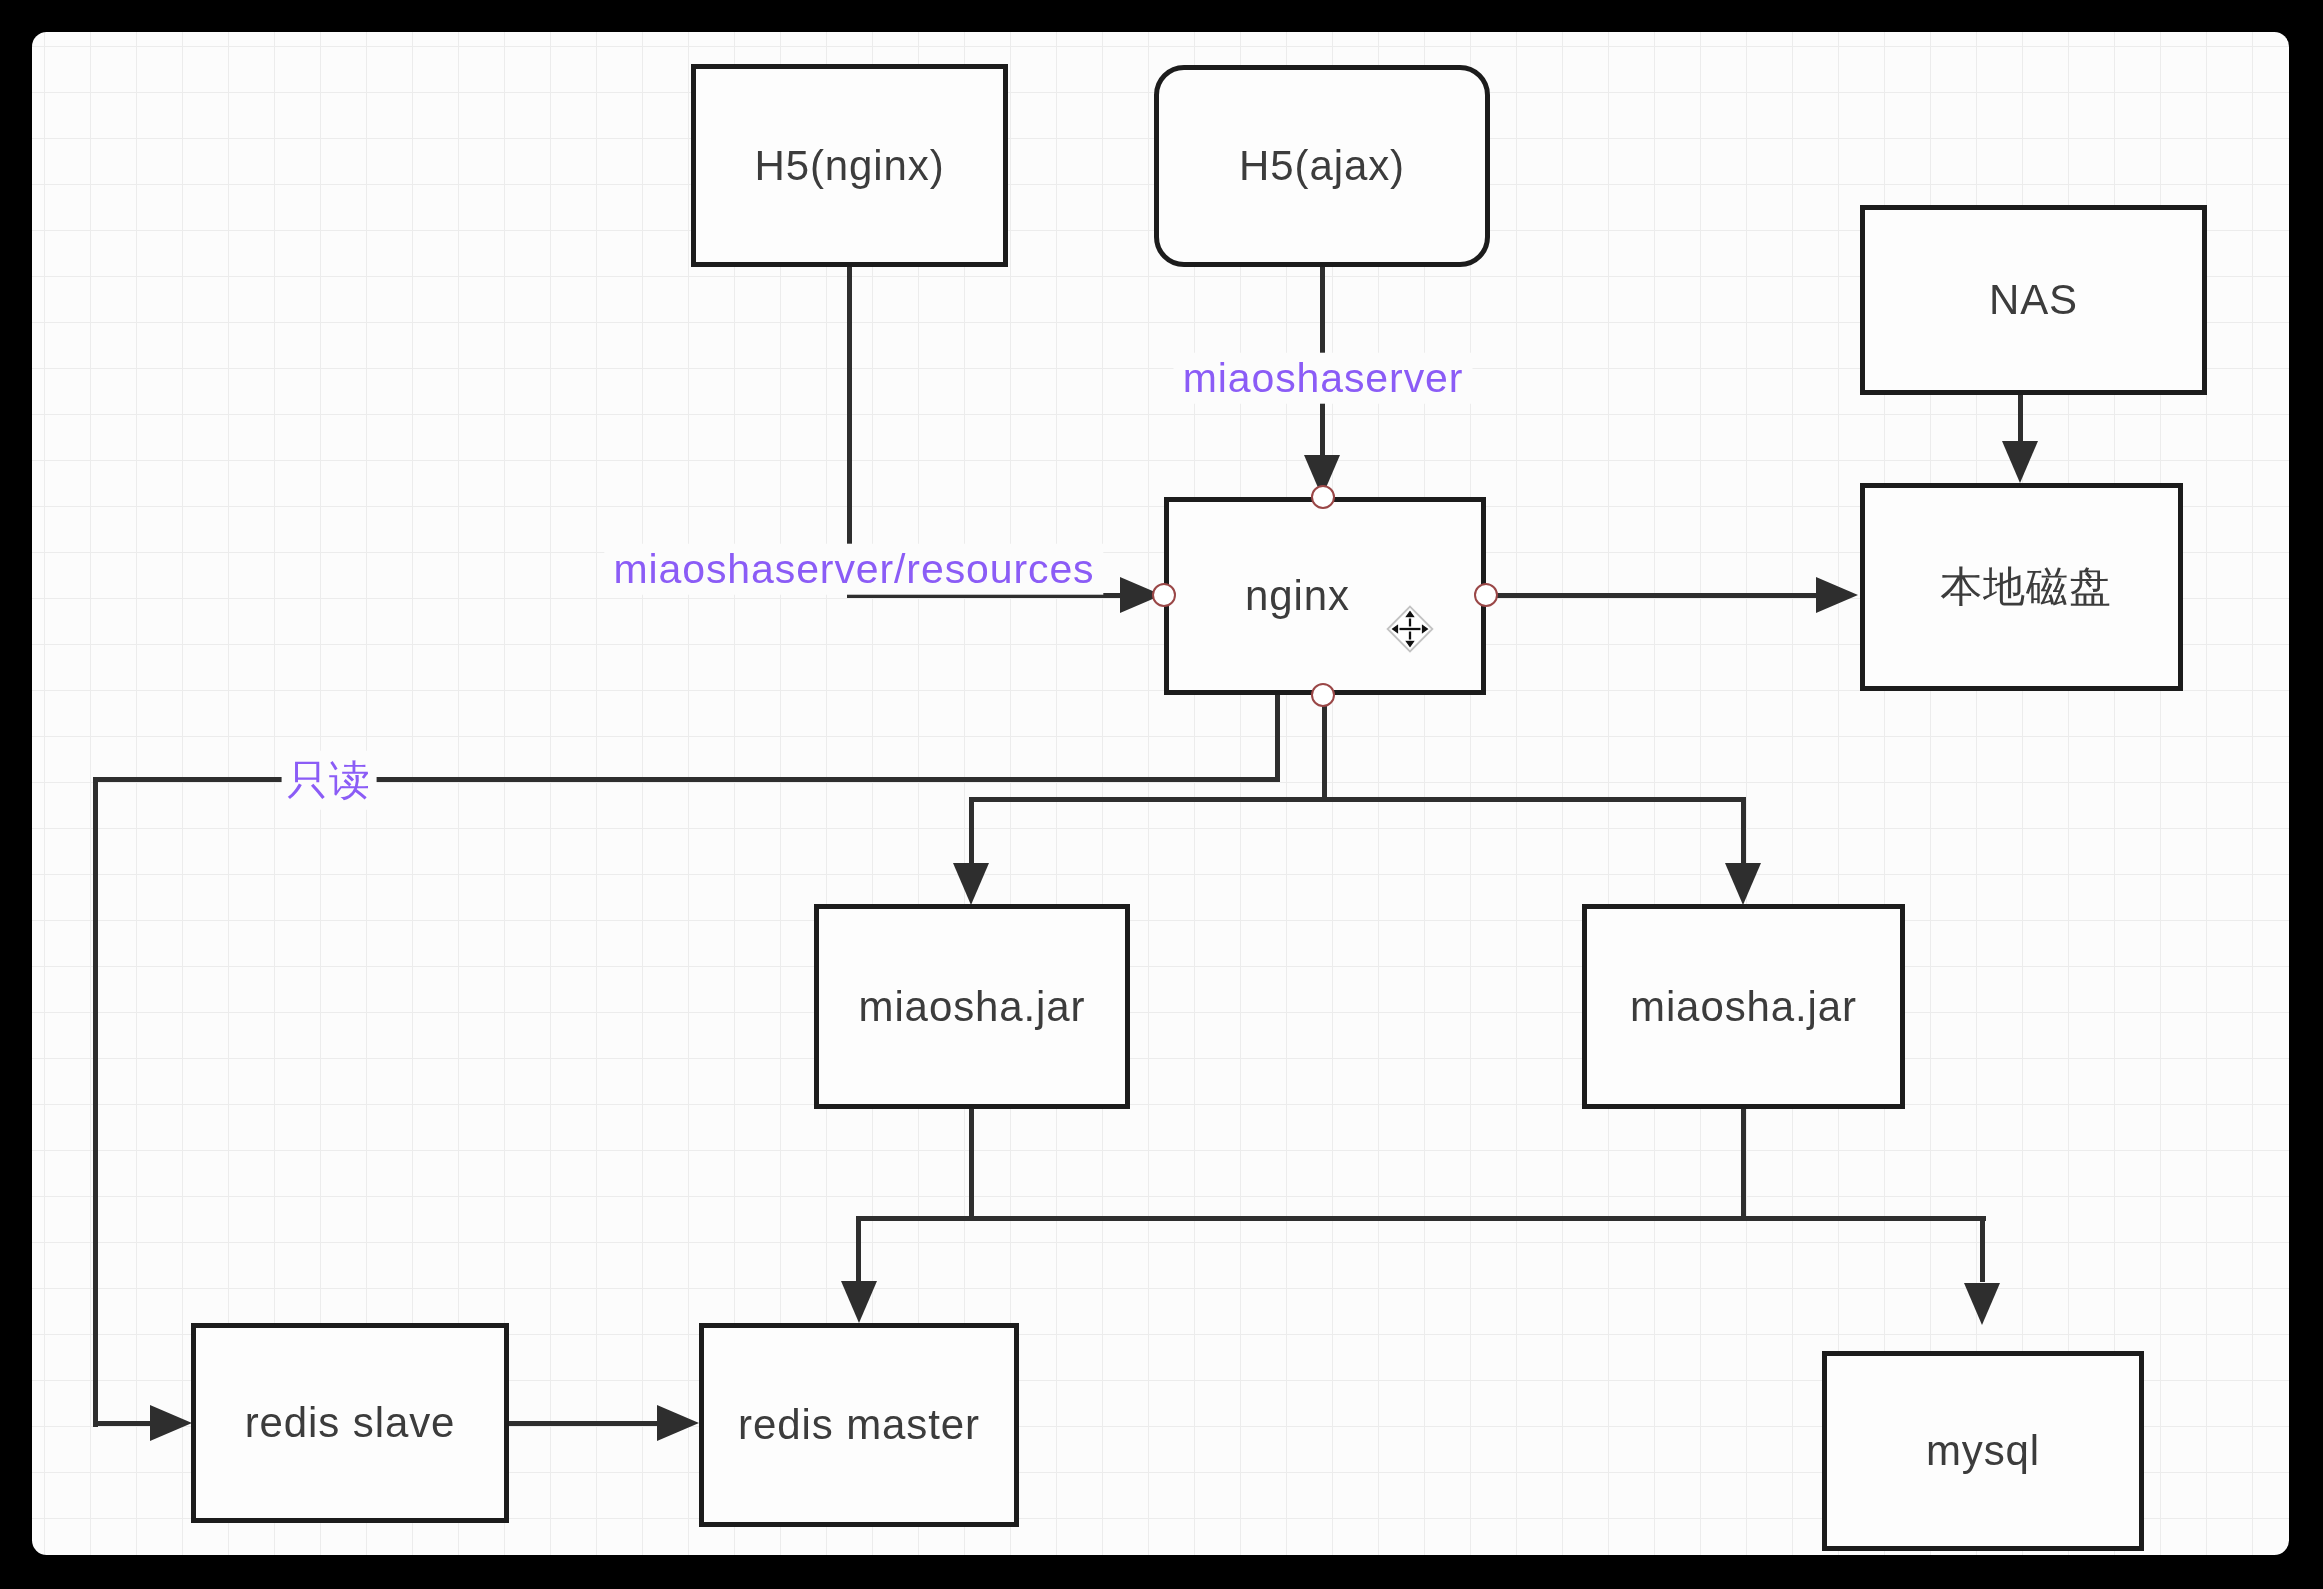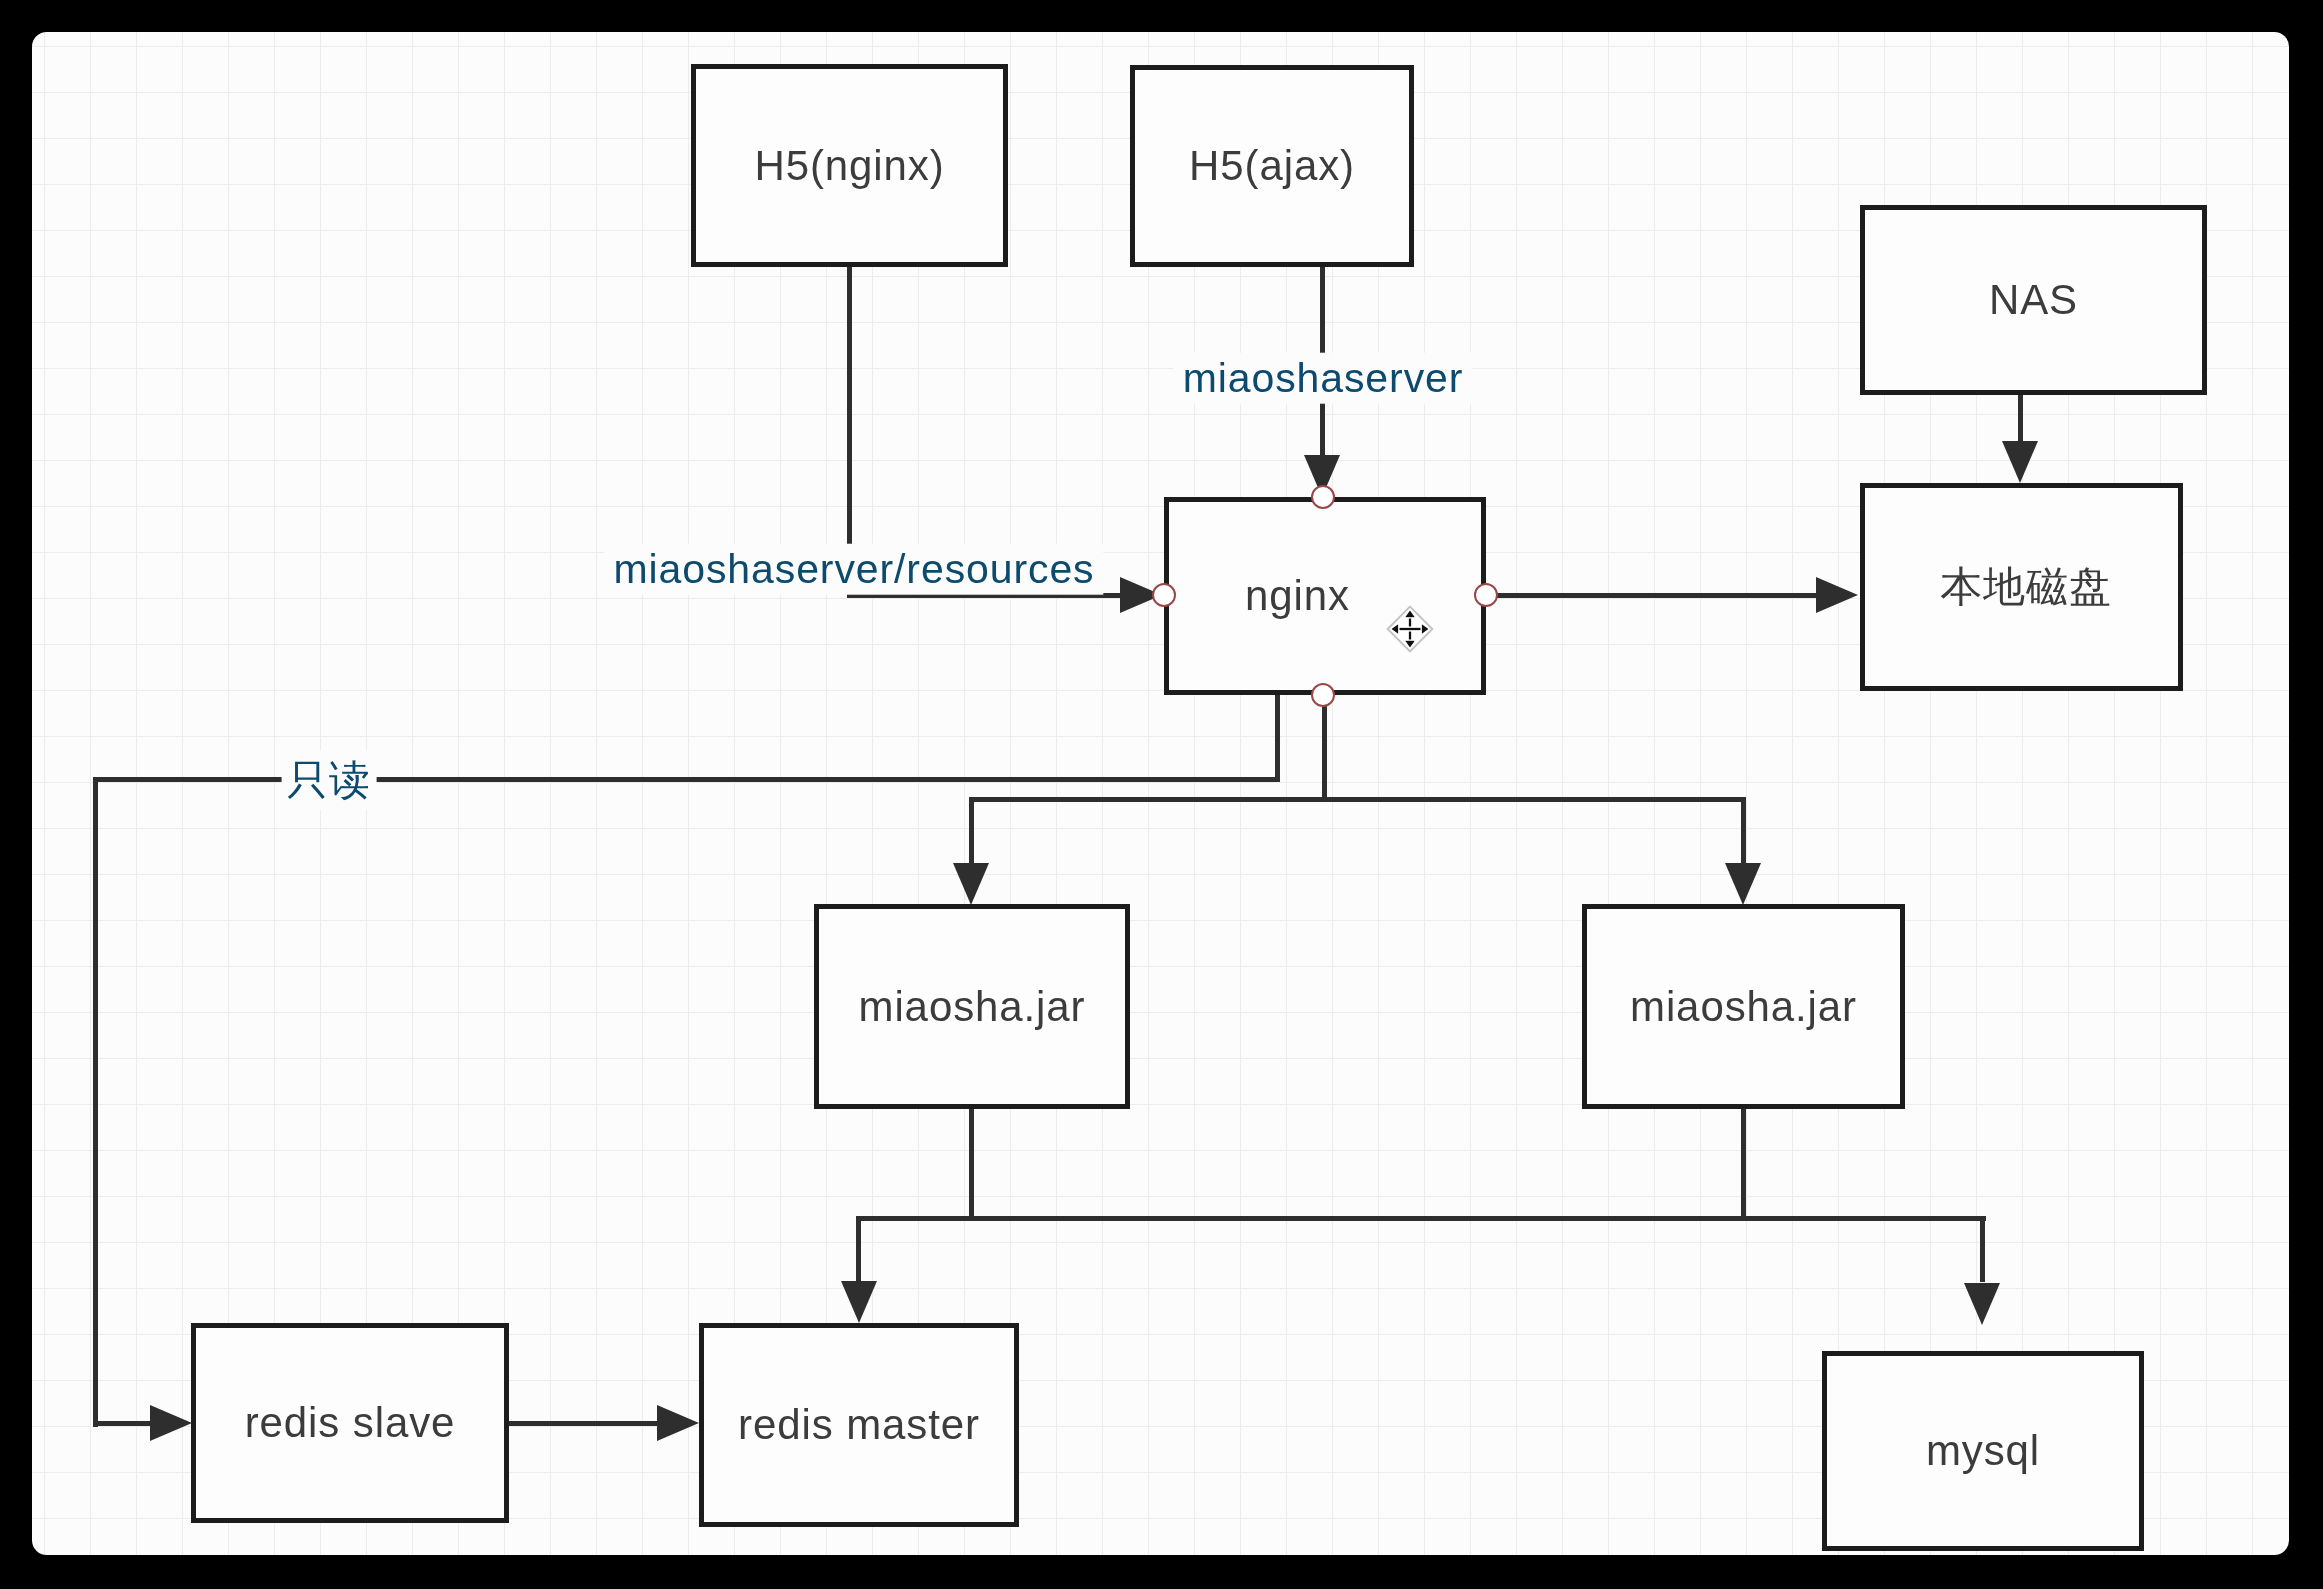--- a/index.html
+++ b/index.html
@@ -10,21 +10,21 @@
     background-image:linear-gradient(to right,#ececec 0.9px,transparent 0.9px),
                      linear-gradient(to bottom,#ececec 0.9px,transparent 0.9px);
     background-size:46px 46px;background-position:12px 14px;}
   .node{position:absolute;box-sizing:border-box;background:#fdfdfd;border:5.5px solid #1c1c1c;
     display:flex;align-items:center;justify-content:center;z-index:3;}
   .node span{color:#3c3c3c;font-size:42px;letter-spacing:0.9px;white-space:nowrap;}
   .ln{position:absolute;background:#2e2e2e;z-index:1;}
   .ar{position:absolute;width:0;height:0;z-index:2;}
   .ar-r{border-top:18.5px solid transparent;border-bottom:18.5px solid transparent;border-left:42px solid #2e2e2e;}
   .ar-d{border-left:18.5px solid transparent;border-right:18.5px solid transparent;border-top:42px solid #2e2e2e;}
-  .elabel{position:absolute;transform:translate(-50%,-50%);background:#fcfcfc;color:#0c4a6e;
+  .elabel{position:absolute;transform:translate(-50%,-50%);background:#fcfcfc;color:#8b5cf6;
     font-size:41px;letter-spacing:0.9px;padding:1.8px 9.2px;white-space:nowrap;z-index:4;}
   .cpoint{position:absolute;width:24px;height:24px;box-sizing:border-box;border-radius:50%;
     background:#fff;border:2.8px solid #9a4747;z-index:5;}
   #cursor{position:absolute;z-index:6;}
 </style>
 </head>
 <body>
 
 <div id="stage">
   <div id="canvas"></div>
@@ -66,21 +66,21 @@
   <div class="ln" style="left:509px;top:1421px;width:150px;height:4.6px;"></div>
   <div class="ar ar-r" style="left:657px;top:1405px;"></div>
 
   <div class="elabel" style="left:1323px;top:378px;">miaoshaserver</div>
   <div class="elabel" style="left:854px;top:569px;">miaoshaserver/resources</div>
   <div class="elabel" style="left:329px;top:780px;padding:1.8px 5.5px;">只读</div>
 
   <div class="node" style="left:691px;top:64px;width:317px;height:203px;">
     <span>H5(nginx)</span>
   </div>
-  <div class="node" style="left:1130px;top:65px;width:284px;height:202px;">
+  <div class="node" style="left:1154px;top:65px;width:336px;height:202px;border-radius:30px;">
     <span>H5(ajax)</span>
   </div>
   <div class="node" style="left:1860px;top:205px;width:347px;height:190px;">
     <span>NAS</span>
   </div>
   <div class="node" style="left:1164px;top:497px;width:322px;height:198px;">
     <span style="margin-right:55px;">nginx</span>
   </div>
   <div class="node" style="left:1860px;top:483px;width:323px;height:208px;padding-left:9px;">
     <span>本地磁盘</span>

